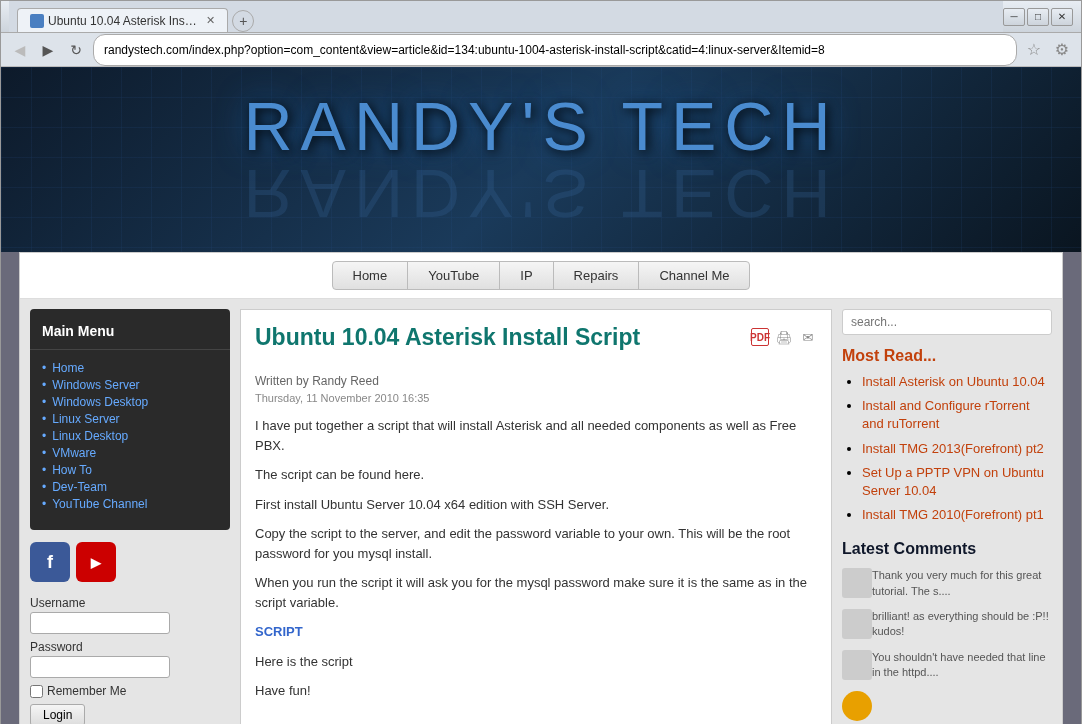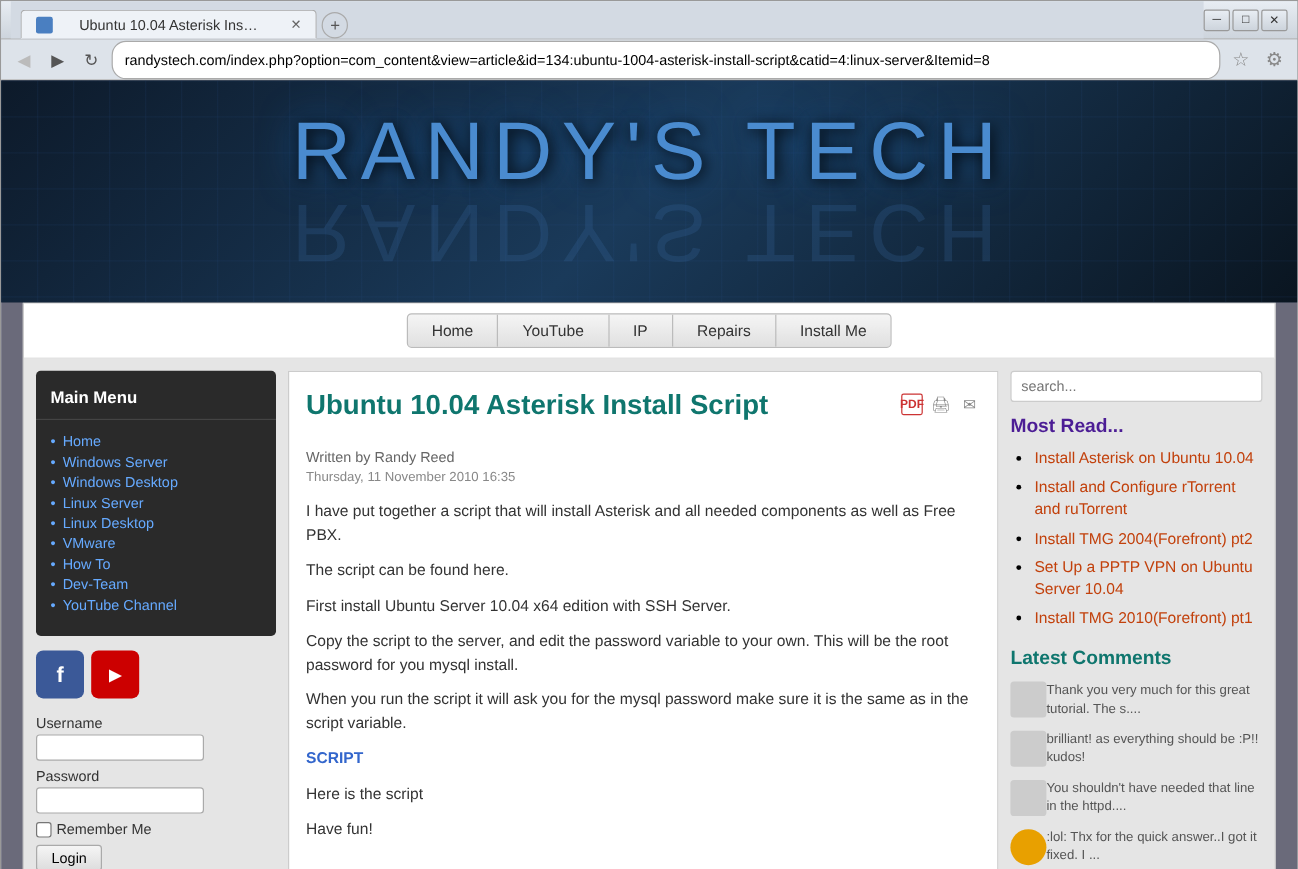--- a/index.html
+++ b/index.html
@@ -29,21 +29,21 @@
     }
     .tab {
       background: #eef2f7;
       border: 1px solid #aaa;
       border-bottom: none;
       border-radius: 4px 4px 0 0;
       padding: 4px 12px;
       font-size: 12px;
       display: flex;
       align-items: center;
-      gap: 22px;
+      gap: 4px;
       height: 24px;
     }
     .tab-icon {
       width: 14px;
       height: 14px;
       background: #4a7fc1;
       border-radius: 2px;
       display: inline-block;
     }
     .tab-close {
@@ -311,42 +311,42 @@
       border-radius: 3px;
       padding: 0 8px;
       font-size: 12px;
       color: #aaa;
       margin-bottom: 12px;
       background: white;
     }
     .most-read-title {
       font-size: 16px;
       font-weight: bold;
-      color: #4c1d95;
+      color: #c2410c;
       margin-bottom: 8px;
     }
     .most-read-list {
       list-style: disc;
       padding-left: 20px;
       margin-bottom: 16px;
     }
     .most-read-list li {
       margin-bottom: 6px;
     }
     .most-read-list li a {
       color: #c2410c;
       text-decoration: none;
       font-size: 13px;
       line-height: 1.4;
     }
 
     .latest-comments-title {
       font-size: 16px;
       font-weight: bold;
-      color: #0f766e;
+      color: #0f172a;
       margin-bottom: 10px;
     }
     .comment-item {
       display: flex;
       gap: 0;
       margin-bottom: 10px;
       align-items: flex-start;
     }
     .comment-avatar {
       width: 30px;
@@ -436,21 +436,21 @@
     </div>
 
     <div class="main-content-area">
 
       <div class="nav-bar">
         <div class="nav-inner">
           <div class="nav-item">Home</div>
           <div class="nav-item">YouTube</div>
           <div class="nav-item">IP</div>
           <div class="nav-item">Repairs</div>
-          <div class="nav-item">Install Me</div>
+          <div class="nav-item">Channel Me</div>
         </div>
       </div>
 
       <div class="content-wrapper">
 
         <div class="left-sidebar">
           <div class="main-menu">
             <div class="main-menu-title">Main Menu</div>
             <ul class="main-menu-list">
               <li>
@@ -524,40 +524,39 @@
           </div>
         </div>
 
         <div class="right-sidebar">
           <input class="search-box" type="text" placeholder="search..." style="">
           
           <div class="most-read-title">Most Read...</div>
           <ul class="most-read-list">
             <li><a href="#">Install Asterisk on Ubuntu 10.04</a></li>
             <li><a href="#">Install and Configure rTorrent and ruTorrent</a></li>
-            <li><a href="#">Install TMG 2004(Forefront) pt2</a></li>
+            <li><a href="#">Install TMG 2013(Forefront) pt2</a></li>
             <li><a href="#">Set Up a PPTP VPN on Ubuntu Server 10.04</a></li>
             <li><a href="#">Install TMG 2010(Forefront) pt1</a></li>
           </ul>
 
           <div class="latest-comments-title">Latest Comments</div>
           <div class="comment-item">
             <div class="comment-avatar"></div>
             <div class="comment-text">Thank you very much for this great tutorial. The s....</div>
           </div>
           <div class="comment-item">
             <div class="comment-avatar"></div>
             <div class="comment-text">brilliant! as everything should be :P!! kudos!</div>
           </div>
           <div class="comment-item">
             <div class="comment-avatar"></div>
             <div class="comment-text">You shouldn't have needed that line in the httpd....</div>
           </div>
           <div class="comment-item">
             <div class="comment-avatar" style="background: #e8a000; border-radius:50%;"></div>
-            <div class="comment-text">:lol: Thx for the quick answer..I got it fixed. I ...</div>
           </div>
         </div>
       </div>
     </div>
   </div>
 
 </div>
 
 </body></html>

